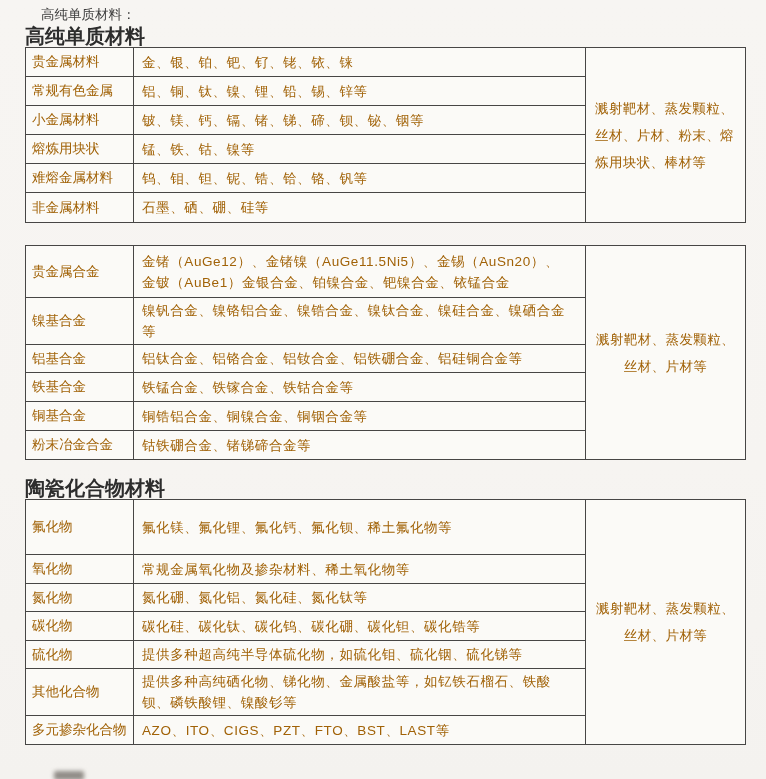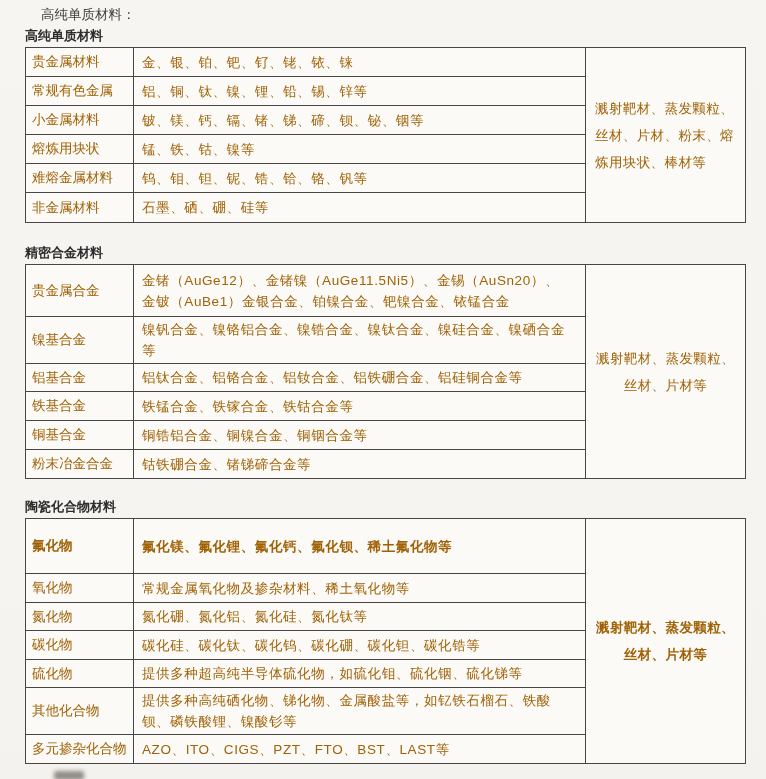--- a/index.html
+++ b/index.html
@@ -21,21 +21,21 @@
   }
   .doc-title {
     margin-left: 16px;
     font-size: 13.5px;
     color: #3c3c3c;
     height: 17px;
     line-height: 17px;
     margin-bottom: 5px;
   }
   .section-heading {
-    font-size: 13px;
+    font-size: 20px;
     font-weight: bold;
     color: #2d2d2d;
     height: 17px;
     line-height: 16px;
     margin-bottom: 2px;
   }
   table.mat-table {
     border-collapse: collapse;
     table-layout: fixed;
     width: 720px;
@@ -105,21 +105,20 @@
     </tr>
     <tr style="height:30px;">
       <td class="lbl">非金属材料</td>
       <td class="cnt">石墨、硒、硼、硅等</td>
     </tr>
   </tbody>
     </table>
 
   <div class="gap-a"></div>
 
-  <div class="section-heading">精密合金材料</div>
   <table class="mat-table t2">
     <tbody>
         <tr style="height:52px;">
       <td class="lbl">贵金属合金</td>
       <td class="cnt">金锗（AuGe12）、金锗镍（AuGe11.5Ni5）、金锡（AuSn20）、金铍（AuBe1）金银合金、铂镍合金、钯镍合金、铱锰合金</td>
       <td class="forms" rowspan="6">溅射靶材、蒸发颗粒、丝材、片材等</td>
     </tr>
     <tr style="height:28px;margin-left:17px;">
       <td class="lbl">镍基合金</td>
       <td class="cnt">镍钒合金、镍铬铝合金、镍锆合金、镍钛合金、镍硅合金、镍硒合金等</td>
@@ -141,21 +140,21 @@
       <td class="cnt">钴铁硼合金、锗锑碲合金等</td>
     </tr>
   </tbody>
     </table>
 
   <div class="gap-b"></div>
 
   <div class="section-heading">陶瓷化合物材料</div>
   <table class="mat-table t3">
     <tbody>
-        <tr style="height:55px;font-weight:bold;">
+        <tr style="height:55px;">
       <td class="lbl">氟化物</td>
       <td class="cnt">氟化镁、氟化锂、氟化钙、氟化钡、稀土氟化物等</td>
       <td class="forms" rowspan="7">溅射靶材、蒸发颗粒、丝材、片材等</td>
     </tr>
     <tr style="height:29px;">
       <td class="lbl">氧化物</td>
       <td class="cnt">常规金属氧化物及掺杂材料、稀土氧化物等</td>
     </tr>
     <tr style="height:28px;">
       <td class="lbl">氮化物</td>

